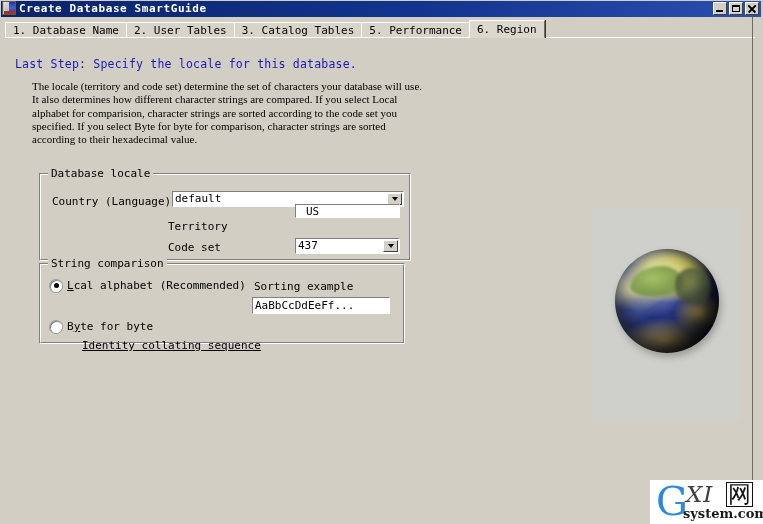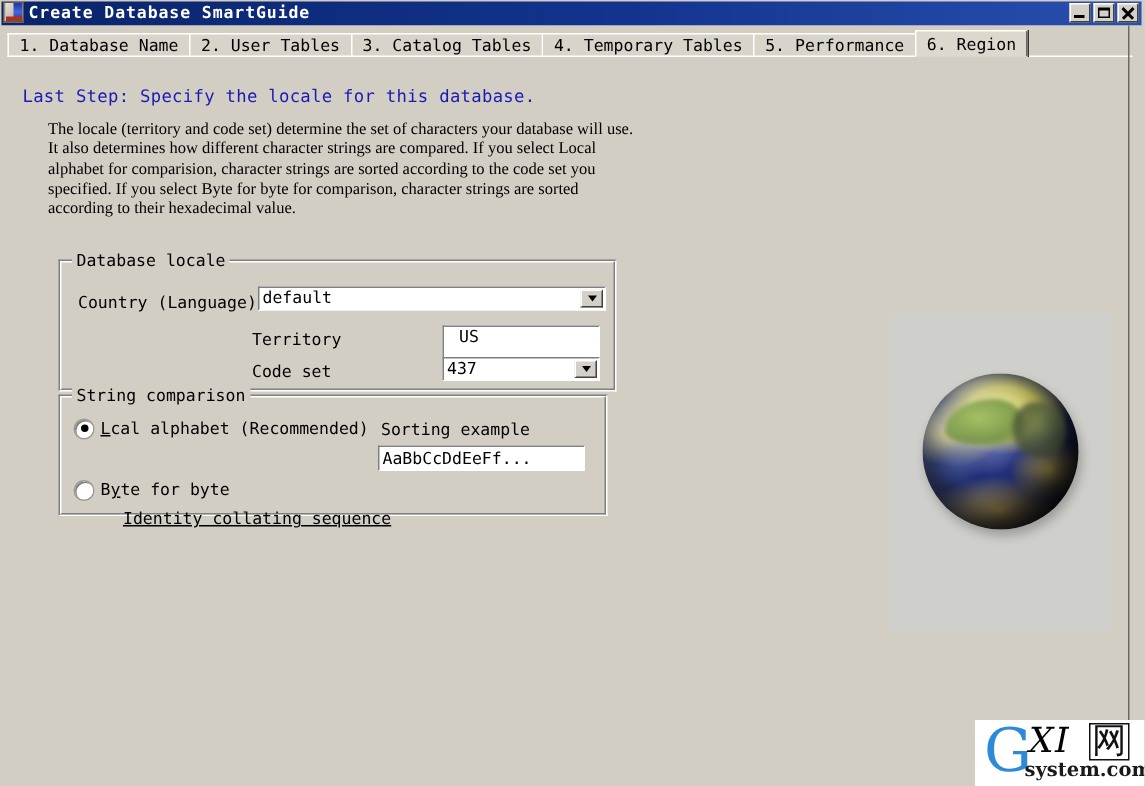--- a/index.html
+++ b/index.html
@@ -380,21 +380,21 @@
     font-size: 40px;
     color: #2e8ad8;
     line-height: 40px;
   }
   #wm-xi {
     position: absolute;
     left: 36px; top: 3px;
     font-family: "DejaVu Serif", "Liberation Serif", serif;
     font-style: italic;
     font-size: 23px;
-    color: #000000;
+    color: #404040;
     line-height: 23px;
     letter-spacing: 1px;
   }
   #wm-cjk {
     position: absolute;
     left: 76px; top: 2px;
     font-family: "DejaVu Sans", "Liberation Sans", sans-serif;
     font-size: 23px;
     color: #111;
     line-height: 23px;
@@ -436,21 +436,20 @@
         </div>
     </div>
   </div>
 
   <div id="client">
 
     <div id="tabstrip">
       <div class="tab">1. Database Name</div>
       <div class="tab">2. User Tables</div>
       <div class="tab">3. Catalog Tables</div>
-      <div class="tab">4. Temporary Tables</div>
       <div class="tab">5. Performance</div>
       <div class="tab selected">6. Region</div>
     </div>
     <div id="tabstrip-underline"></div>
 
     <div id="headline">Last Step: Specify the locale for this database.</div>
 
     <div id="description">The locale (territory and code set) determine the set of characters your database will use.
 It also determines how different character strings are compared. If you select Local
 alphabet for comparision, character strings are sorted according to the code set you
@@ -465,21 +464,21 @@
 
       <div class="combo" style="left:132px; top:17px; width:232px; height:16px;">
         <div class="combo-text">default</div>
         <div class="combo-btn">
             <span class="arrow"></span>
           </div>
       </div>
 
       <div class="fld-label" style="left:128px; top:46px;">Territory</div>
 
-      <div class="textbox" style="left:255px; top:43px; width:105px; height:28px;padding-left:10px;">US</div>
+      <div class="textbox" style="left:255px; top:30px; width:105px; height:14px;padding-left:10px;">US</div>
 
       <div class="fld-label" style="left:128px; top:67px;">Code set</div>
 
       <div class="combo" style="left:255px; top:64px; width:105px; height:16px;">
         <div class="combo-text">437</div>
         <div class="combo-btn">
             <span class="arrow"></span>
           </div>
       </div>
     </div>

